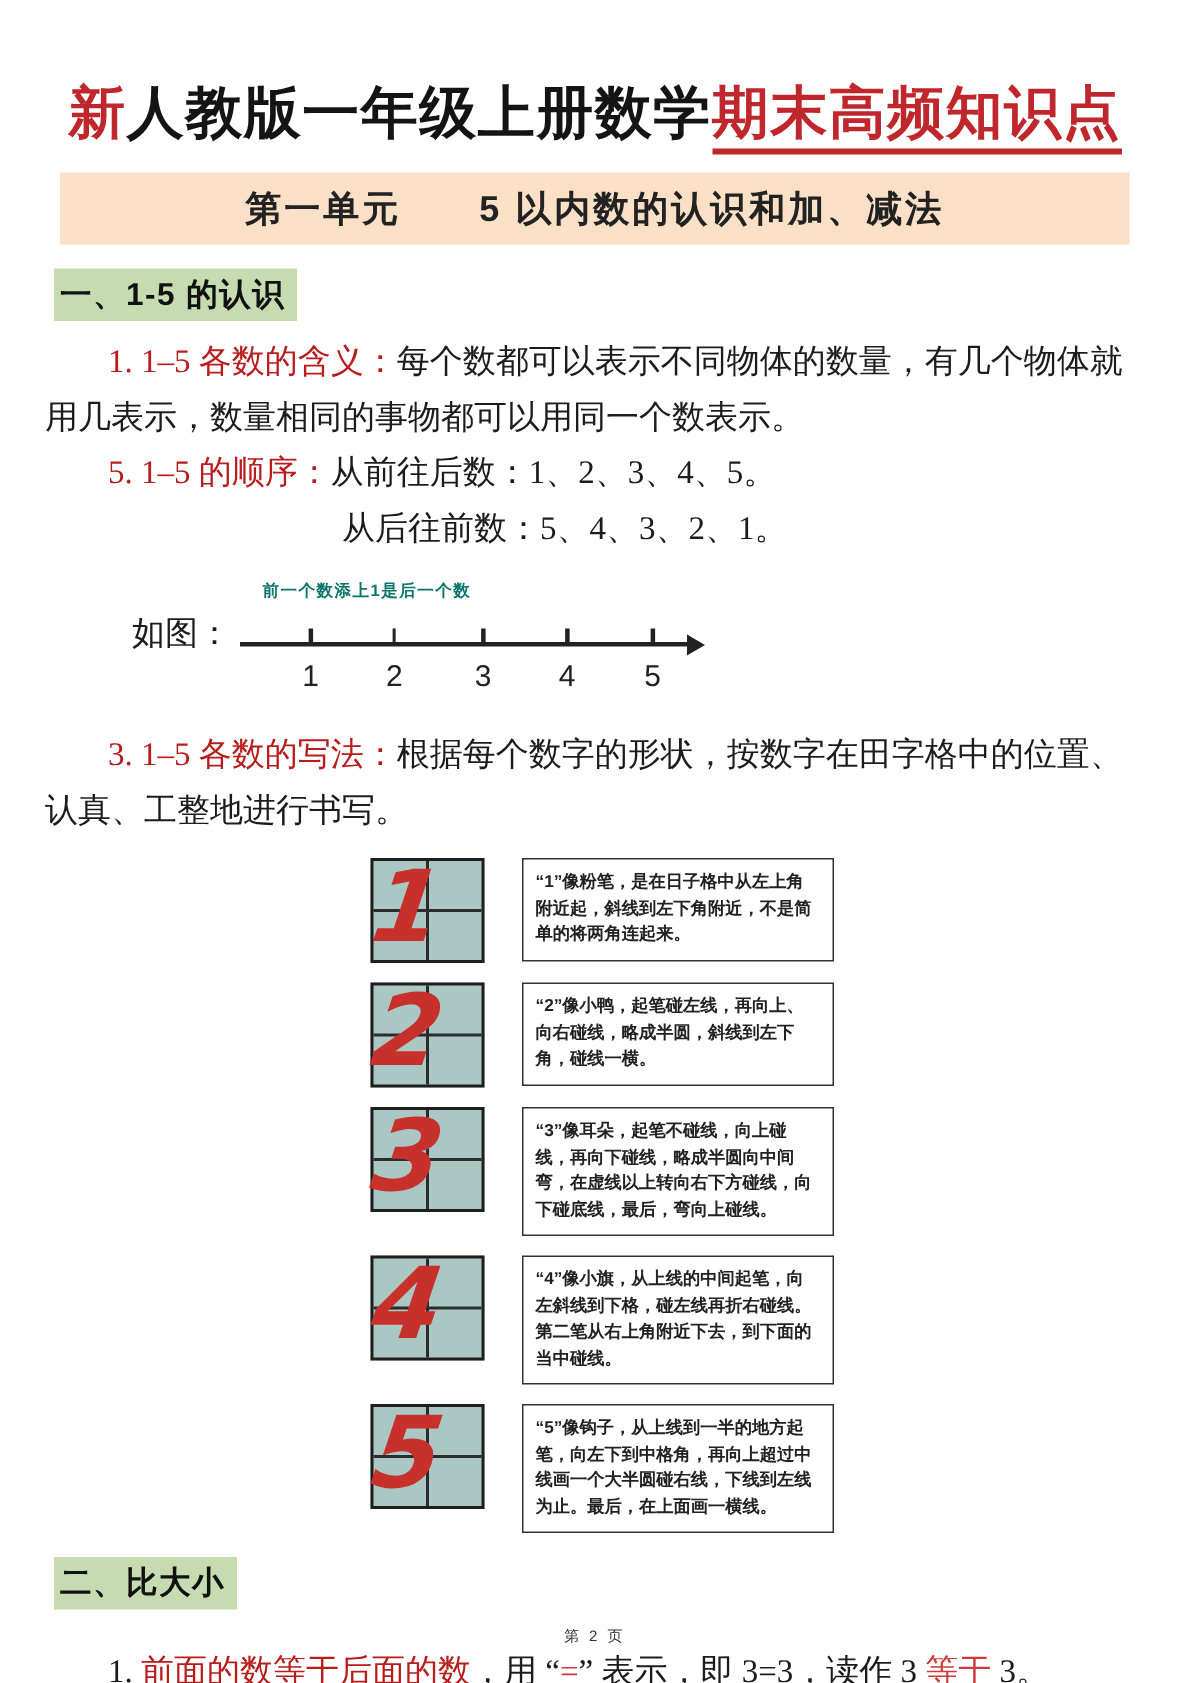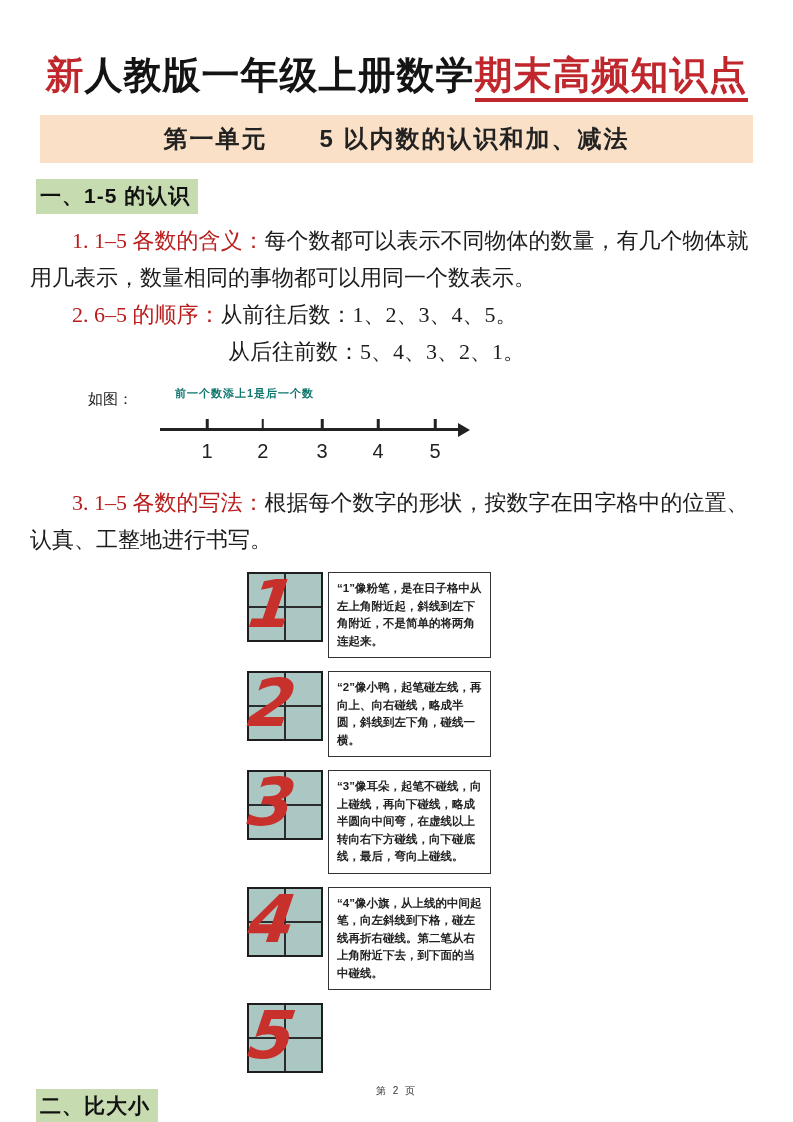--- a/index.html
+++ b/index.html
@@ -39,21 +39,21 @@
   
   .para{font-size:22px;line-height:37px;margin:0;}
   .para.indent{ text-indent:42px;}
   .p1{margin-top:8px;}
   .blue{color:#b91c1c;}
   .red{color:#cf3a3a;}
   .line2-indent{padding-left:198px;font-size:22px;line-height:37px;}
 
   
   .figure{position:relative;height:100px;margin-top:14px;}
-  .figure-label{position:absolute;left:58px;top:6px;font-size:15px;}
+  .figure-label{position:absolute;left:58px;top:23px;font-size:22px;}
   .nl-caption{
     position:absolute;left:145px;top:2px;font-size:11px;font-weight:bold;
     font-family:"Liberation Sans", sans-serif;color:#0f766e;letter-spacing:1px;
   }
   .nl-line{
     position:absolute;left:130px;top:44px;width:300px;height:2.5px;background:#222;
   }
   .nl-arrow{
     position:absolute;right:-10px;top:-5.5px;width:0;height:0;
     border-left:12px solid #222;border-top:7px solid transparent;border-bottom:7px solid transparent;
@@ -72,21 +72,21 @@
     border:2.5px solid #1e1e1e;box-sizing:border-box;flex:0 0 auto;
   }
   .tian-v{position:absolute;left:50%;top:0;bottom:0;width:2px;background:#2c2c2c;transform:translateX(-50%);}
   .tian-h{position:absolute;top:50%;left:0;right:0;height:2px;background:#2c2c2c;transform:translateY(-50%);}
   .tian-digit{
     position:absolute;z-index:2;left:0;top:50%;transform:translateY(-53%) skewX(-8deg);
     width:54%;text-align:center;color:#c7302b;font-weight:bold;font-style:italic;
     font-size:66px;line-height:66px;font-family:"DejaVu Sans", sans-serif;
   }
   .w-desc{
-    margin-left:5px;width:163px;border:1.5px solid #333;background:#fff;
+    margin-left:25px;width:208px;border:1.5px solid #333;background:#fff;
     padding:7px 8px;font-size:11.5px;line-height:17.5px;font-weight:bold;color:#222;
     font-family:"Liberation Sans", sans-serif;box-sizing:border-box;
   }
 
   
   .compare-para{font-size:22px;line-height:37px;margin-top:22px;text-indent:42px;}
 
   
   .footer{
     position:absolute;left:0;right:0;bottom:24px;text-align:center;
@@ -106,21 +106,21 @@
 
   <div class="sec1-heading">
     <span class="sec-heading">一、1-5 的认识</span>
   </div>
 
   <p class="para indent p1">
     <span class="blue">1. 1–5 各数的含义：</span><span>每个数都可以表示不同物体的数量，有几个物体就用几表示，数量相同的事物都可以用同一个数表示。</span>
   </p>
 
   <p class="para indent">
-    <span class="blue">2. 6–5 的顺序：</span><span>从前往后数：1、2、3、4、5。</span>
+    <span class="blue">5. 1–5 的顺序：</span><span>从前往后数：1、2、3、4、5。</span>
   </p>
   <div class="line2-indent">从后往前数：5、4、3、2、1。</div>
 
   <div class="figure">
     <span class="figure-label">如图：</span>
     <span class="nl-caption">前一个数添上1是后一个数</span>
     <div class="nl-line">
       <div class="nl-arrow"></div>
       <div class="nl-tick" style="left:15.7%"></div>
       <div class="nl-tick" style="left:34.3%"></div>
@@ -176,20 +176,21 @@
       </div>
       <div class="w-desc">“4”像小旗，从上线的中间起笔，向左斜线到下格，碰左线再折右碰线。第二笔从右上角附近下去，到下面的当中碰线。</div>
     </div>
 
     <div class="w-row">
       <div class="tian-grid">
         <div class="tian-v"></div>
         <div class="tian-h"></div>
         <span class="tian-digit">5</span>
       </div>
+      <div class="w-desc">“5”像钩子，从上线到一半的地方起笔，向左下到中格角，再向上超过中线画一个大半圆碰右线，下线到左线为止。最后，在上面画一横线。</div>
     </div>
 
   </div>
 
   <div class="sec2-heading">
     <span class="sec-heading">二、比大小</span>
   </div>
 
   <p class="compare-para">
     <span>1. </span><span class="blue">前面的数等于后面的数</span><span>，用 “</span><span class="red">=</span><span>” 表示，即 3=3，读作 3 </span><span class="red">等于</span><span> 3。</span>

